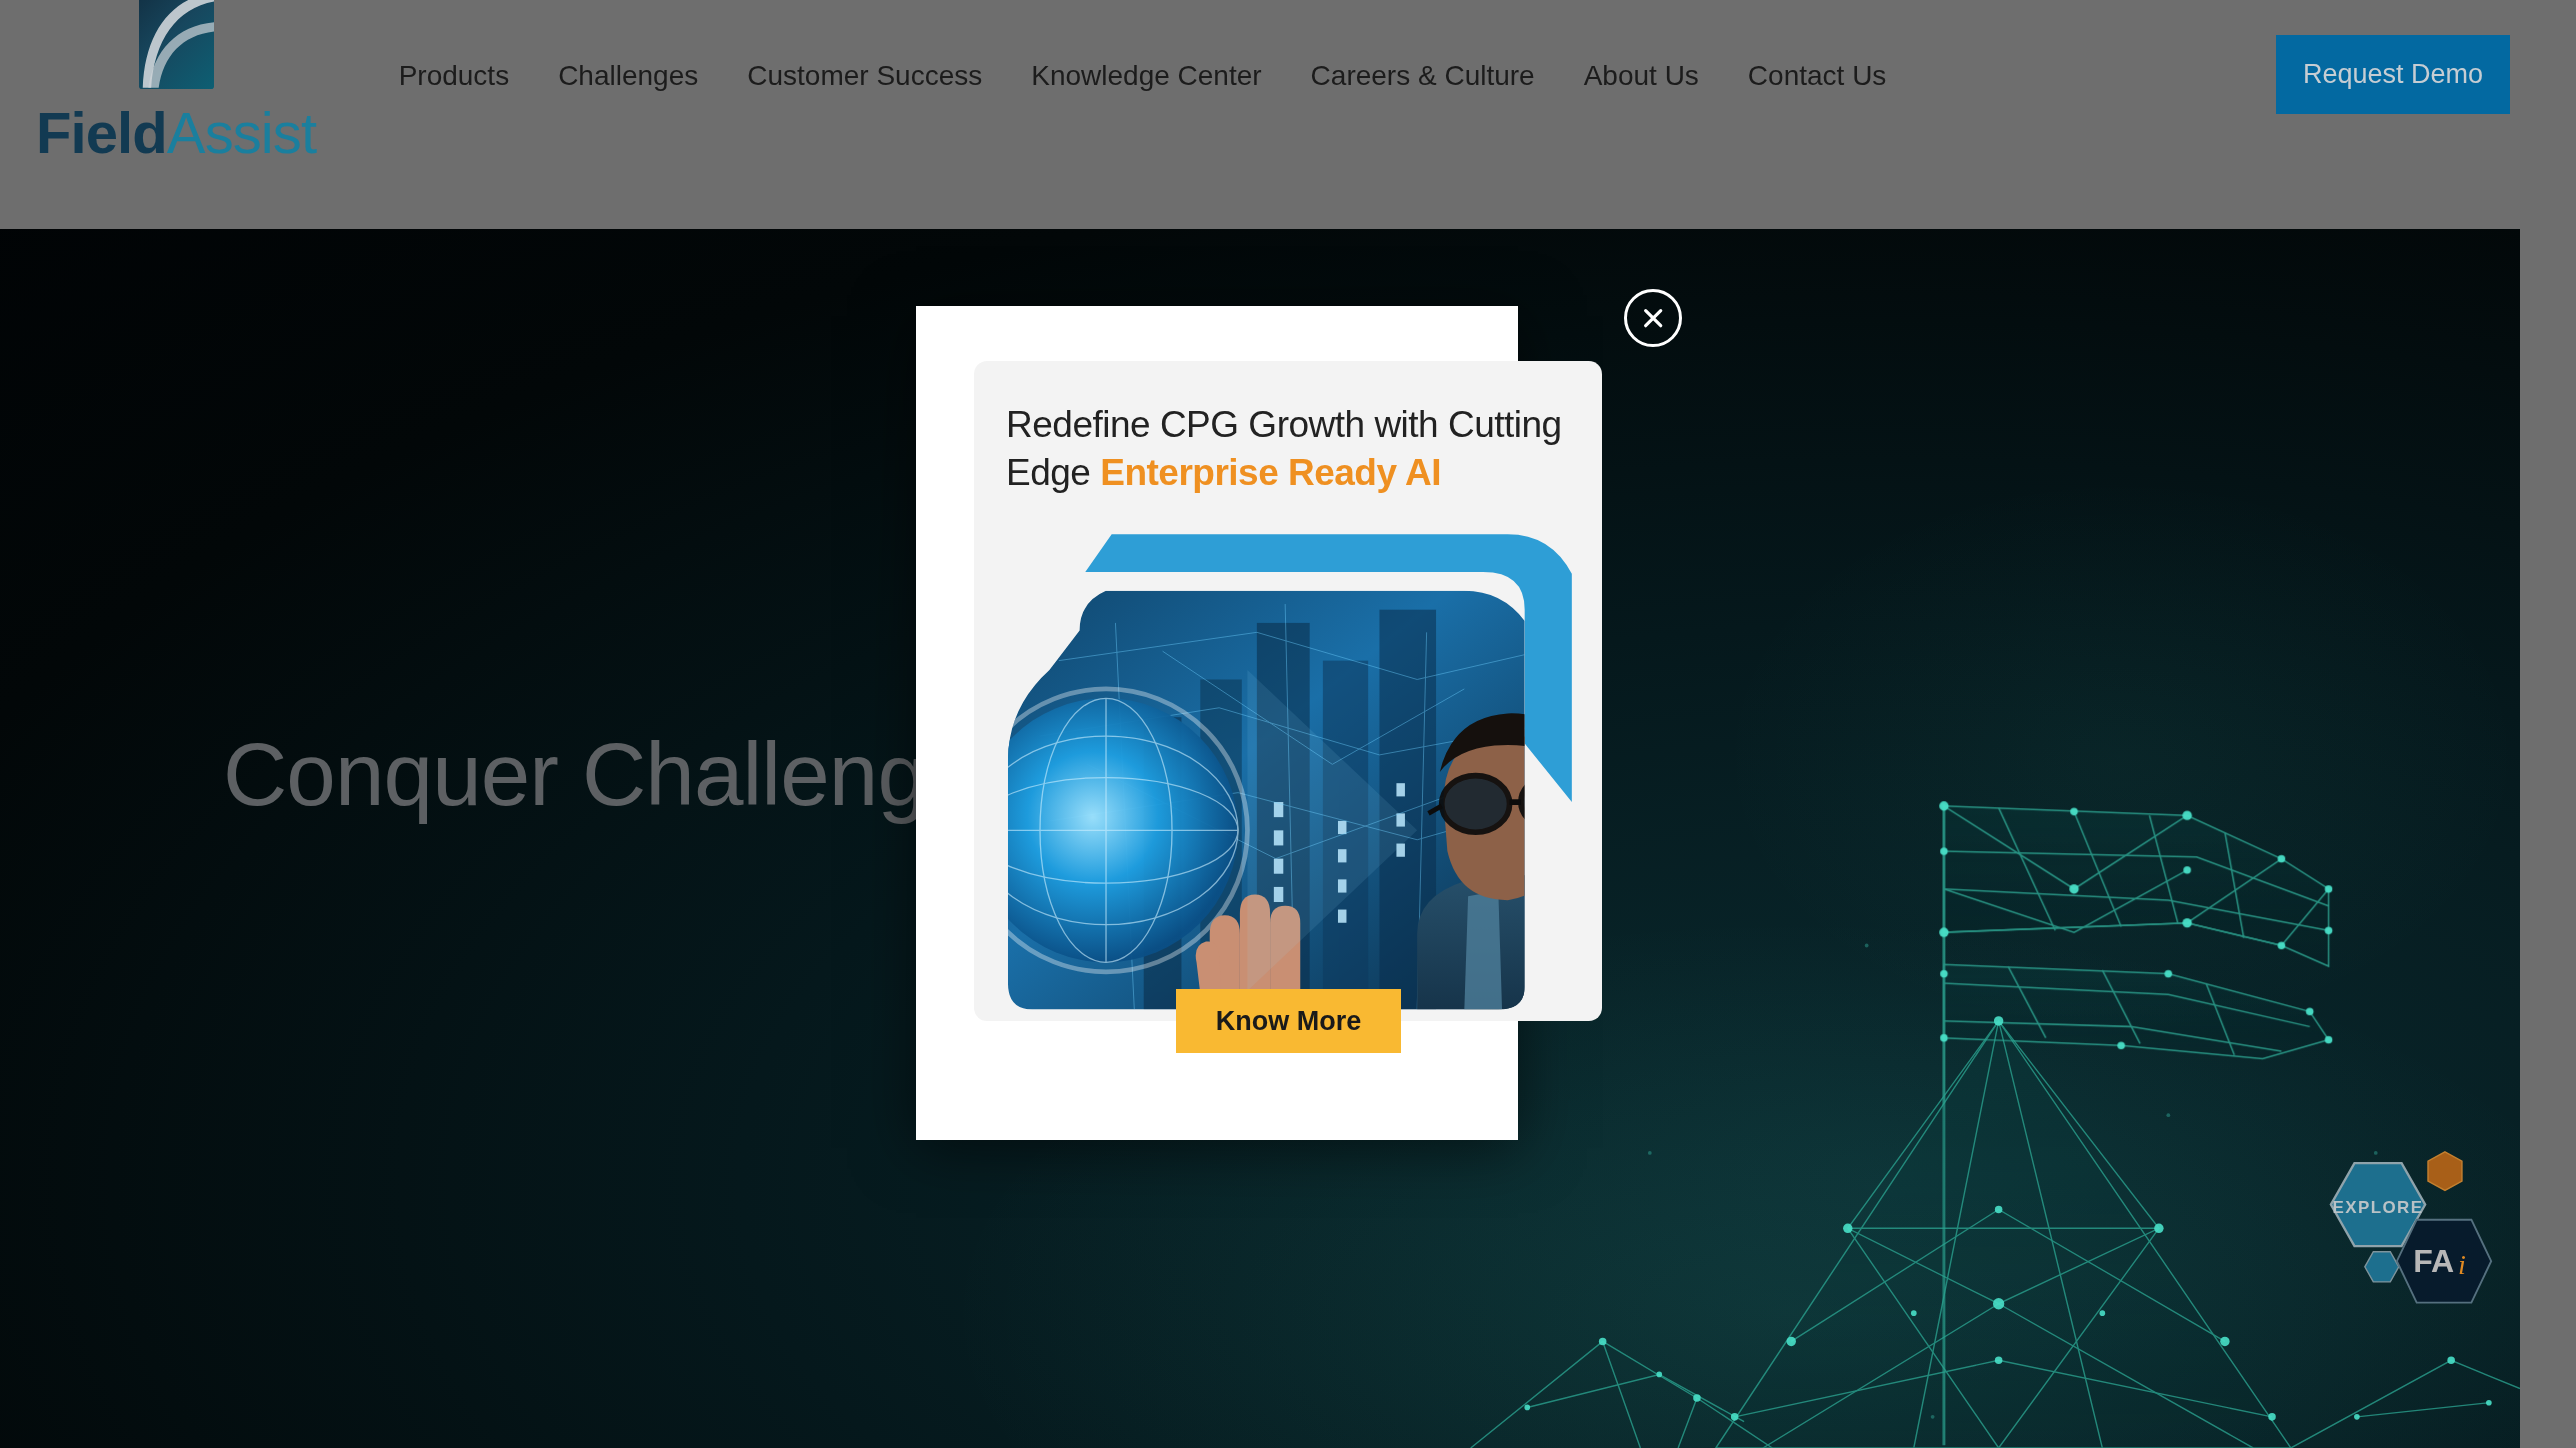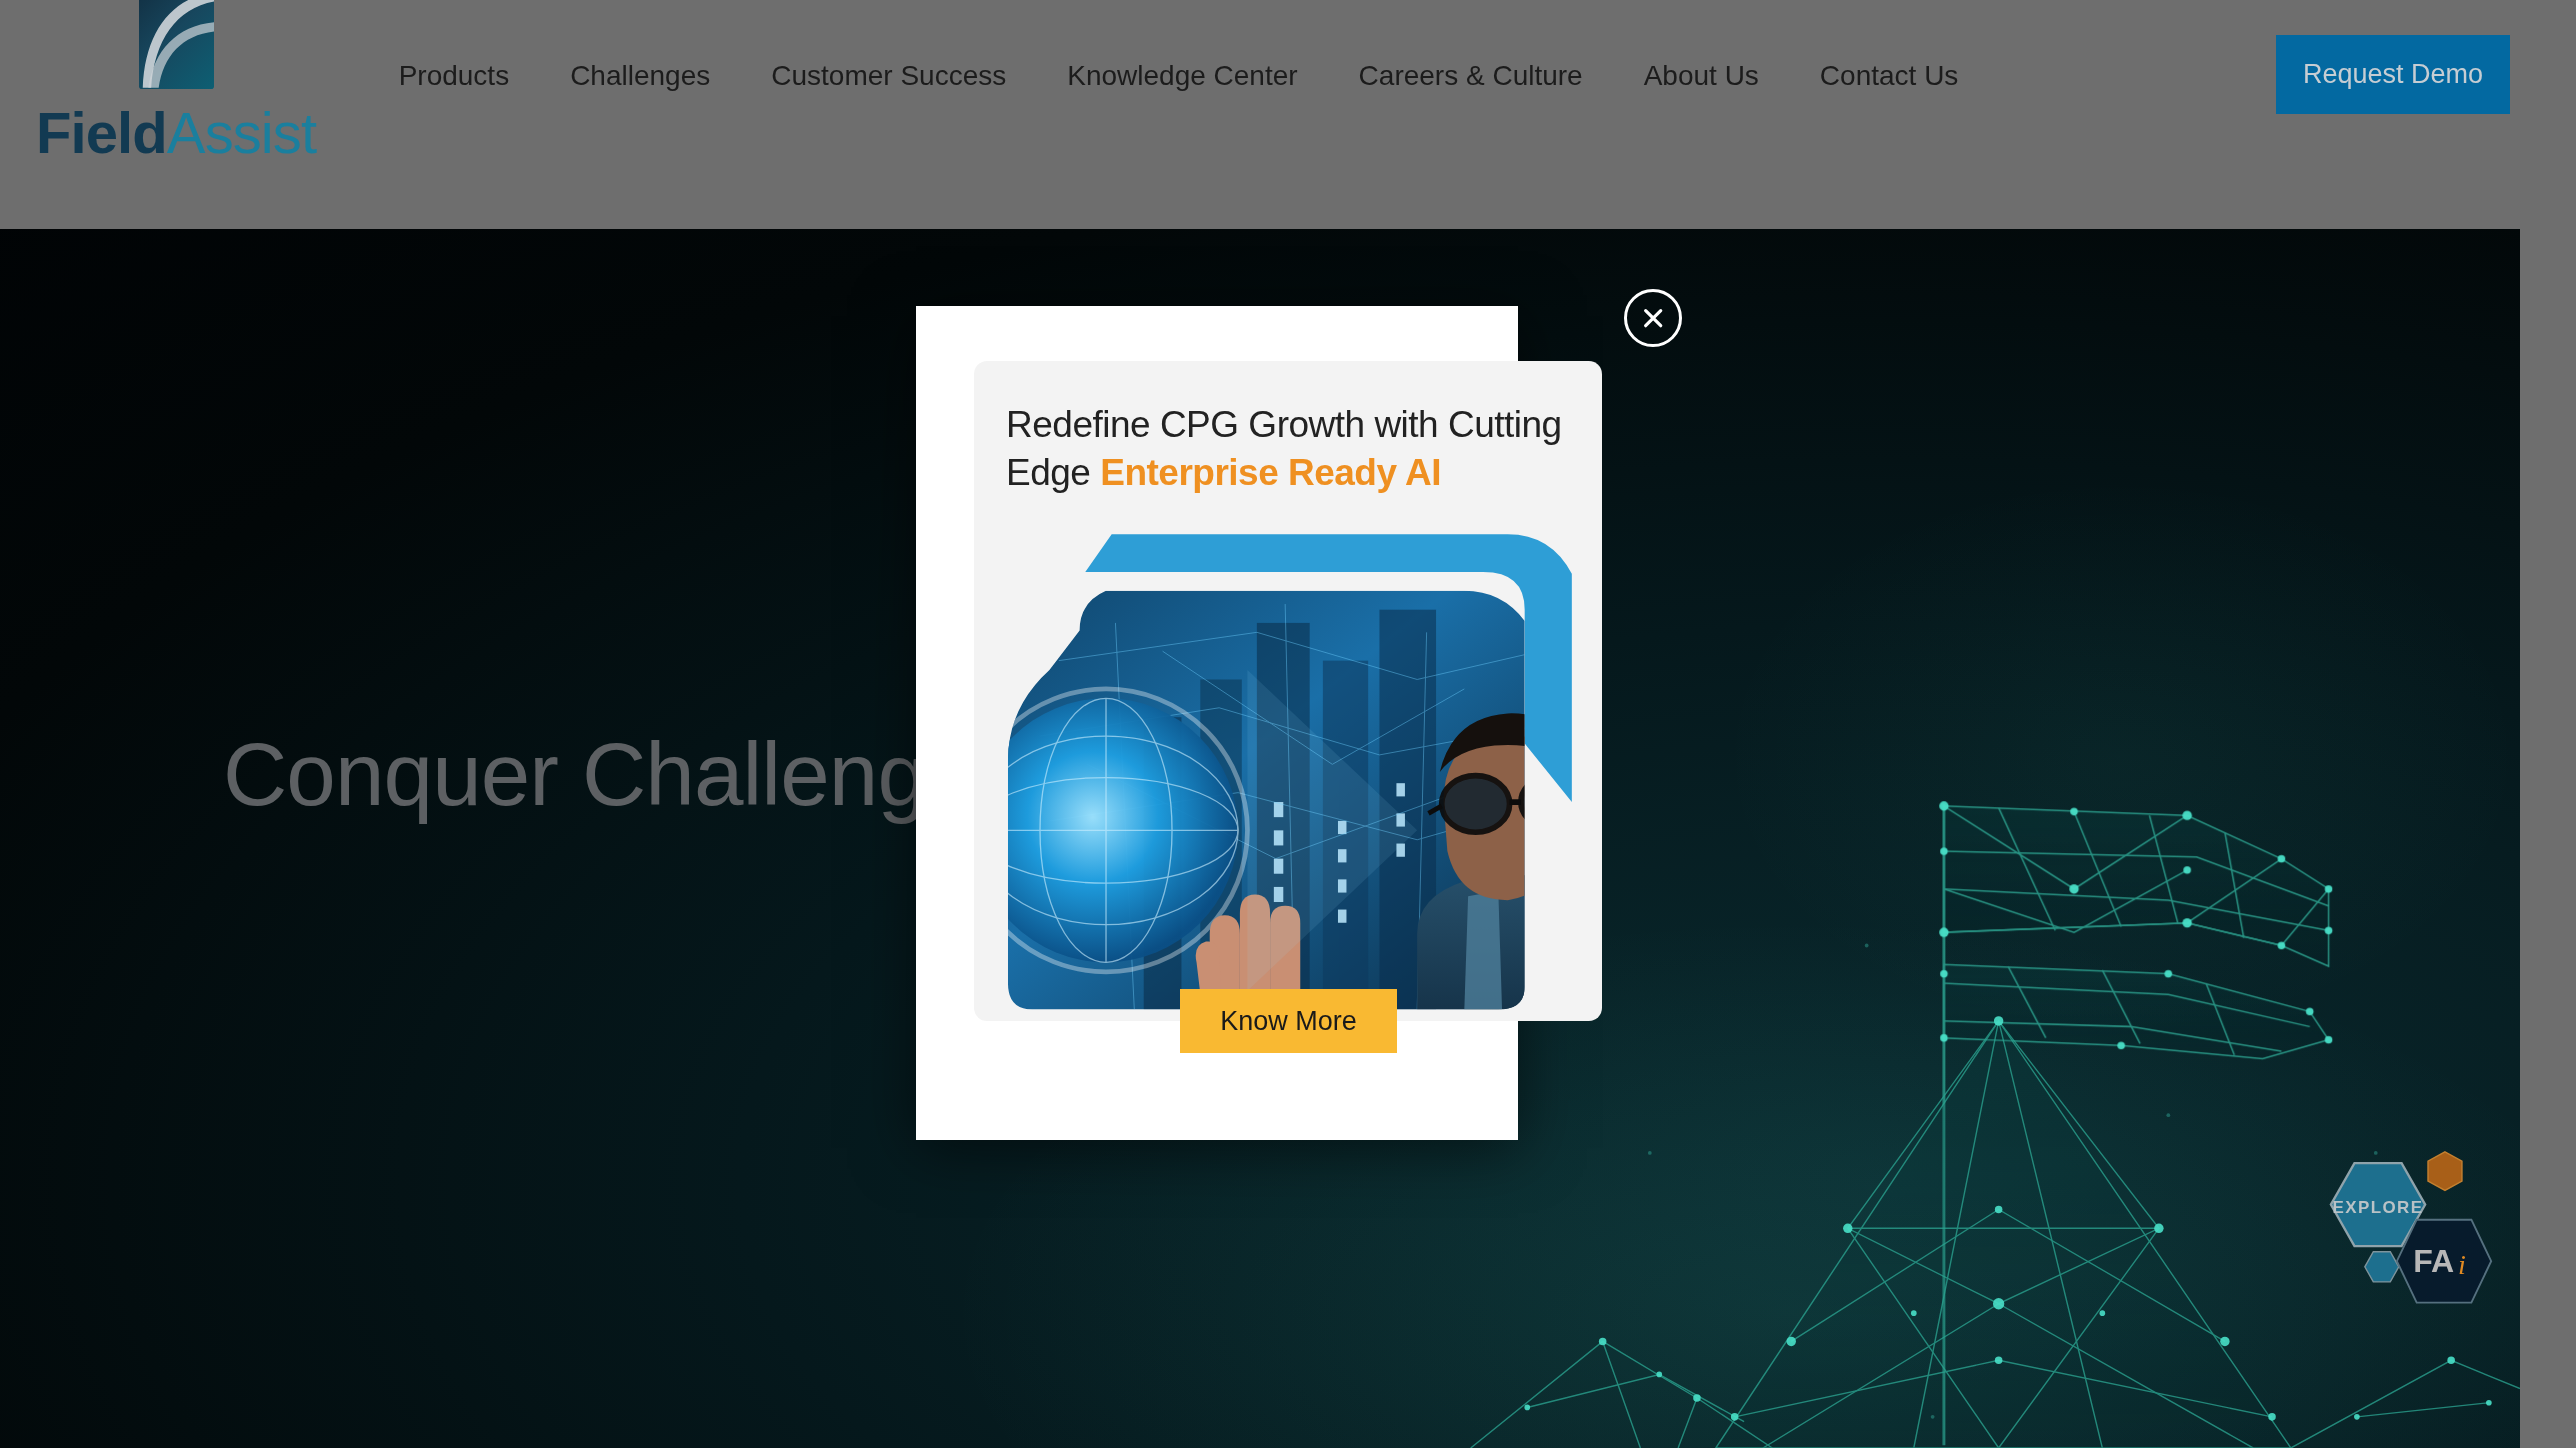--- a/index.html
+++ b/index.html
@@ -14,21 +14,21 @@
     background:#6e6e6e; display:flex; align-items:center; z-index:30;
   }
   .logo-wrap{ display:flex; align-items:center; margin-left:36px; gap:15px;flex-direction:column; }
   .logo-mark{ position:relative; width:75px; height:99px; border-radius:2.8px;
     background:linear-gradient(135deg,#123043 0%,#17475e 45%,#0d5f73 100%); overflow:hidden; }
   .logo-mark svg{ position:absolute; inset:0; }
   .logo-text{ font-size:58px; letter-spacing:-0.9px; line-height:1; white-space:nowrap; }
   .logo-text .a{ color:#123a52; font-weight:bold; }
   .logo-text .b{ color:#1a7f9e; font-weight:normal; }
 
-  .nav{ display:flex; align-items:center; gap:12px; margin-left:58px; }
+  .nav{ display:flex; align-items:center; gap:0; margin-left:58px; }
   .nav a{ color:#1c1c1c; font-size:28px; text-decoration:none; padding:0 24.5px; white-space:nowrap; }
 
   .demo-btn{
     position:absolute; right:66px; top:35px; width:234px; height:79px;
     background:#0369a1; color:#c6cdd3; border:none; font-size:27px;
     display:flex; align-items:center; justify-content:center; cursor:pointer;
   }
 
   
   .announce{
@@ -70,21 +70,21 @@
   }
   .modal-title .hl{ color:#ef9021; font-weight:bold; }
 
   .modal-media{ position:absolute; left:0; top:158px; width:628px; height:502px; }
 
   .modal-actions{
     position:absolute; left:0; bottom:87px; width:745px;
     display:flex; justify-content:center; gap:40px;
   }
   .cta{
-    background:#f9b932; color:#1a1a1a; border:none; font-size:27px; font-weight:normal;
+    background:#f9b932; color:#1a1a1a; border:none; font-size:27px; font-weight:bold;
     padding:0 40px; height:64px; display:flex; align-items:center; justify-content:center;
     cursor:pointer; white-space:nowrap;
   }
 
   .modal-close{
     position:absolute; left:1624px; top:289px; width:58px; height:58px; z-index:50;
     border-radius:50%; border:3.8px solid #ffffff; background:transparent;
     display:flex; align-items:center; justify-content:center; cursor:pointer;
   }
 

